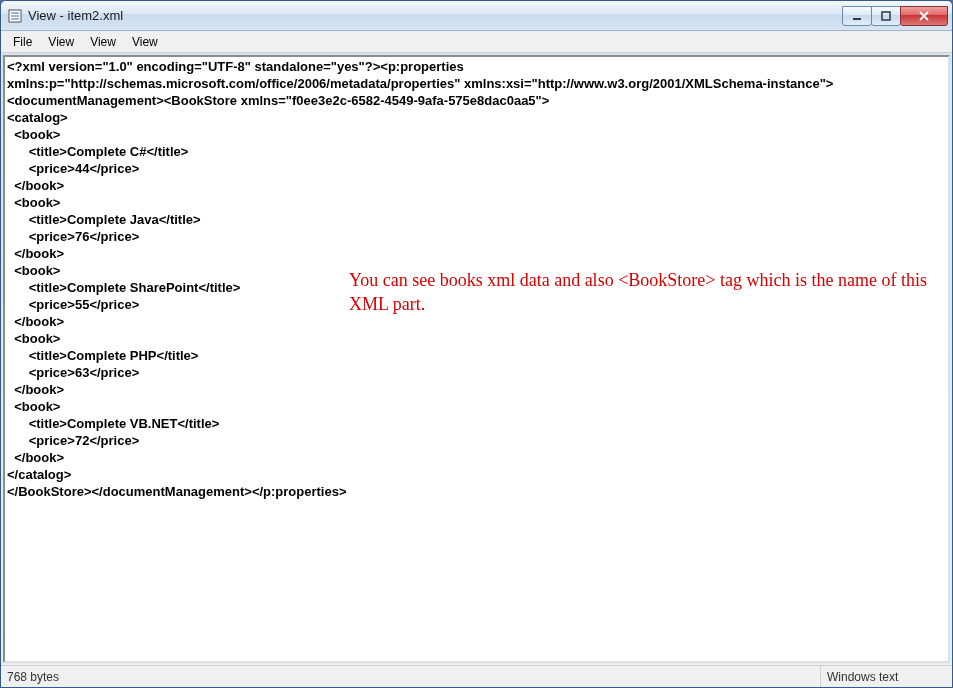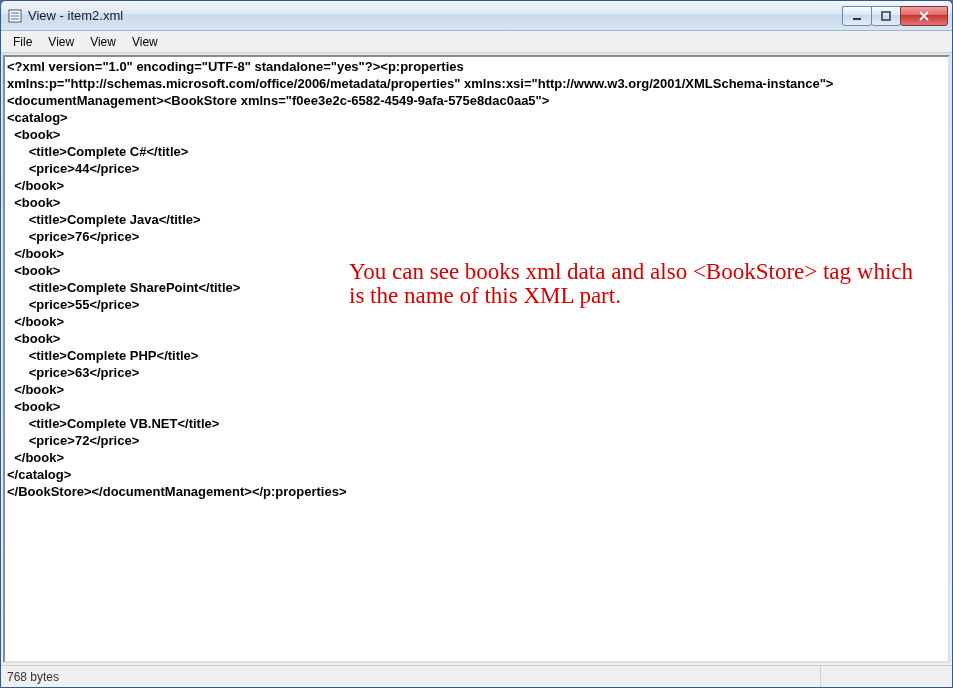--- a/index.html
+++ b/index.html
@@ -108,26 +108,26 @@
     padding: 1px 2px;
     margin: 0;
     position: absolute;
     left: 0;
     top: 0;
     right: 0;
   }
   .annotation {
     position: absolute;
     font-family: "Times New Roman", serif;
-    font-size: 23px;
+    font-size: 18px;
     color: #d80000;
     font-weight: normal;
     line-height: 24px;
     left: 344px;
-    top: 203px;
+    top: 211px;
     width: 580px;
   }
   .statusbar {
     height: 22px;
     background: #f0f0f0;
     border-top: 1px solid #d0d0d0;
     display: flex;
     align-items: center;
     font-size: 12px;
     color: #333;
@@ -218,15 +218,16 @@
 <span>  &lt;/book&gt;</span>
 <span>&lt;/catalog&gt;</span>
 <span>&lt;/BookStore&gt;&lt;/documentManagement&gt;&lt;/p:properties&gt;</span></pre>
 
       <div class="annotation">You can see books xml data and also &lt;BookStore&gt; tag which is the name of this XML part.</div>
     </div>
   </div>
 
   <div class="statusbar">
     <div class="status-left">768 bytes</div>
+    <div class="status-right">Windows text</div>
   </div>
 
 </div>
 
 </body></html>

